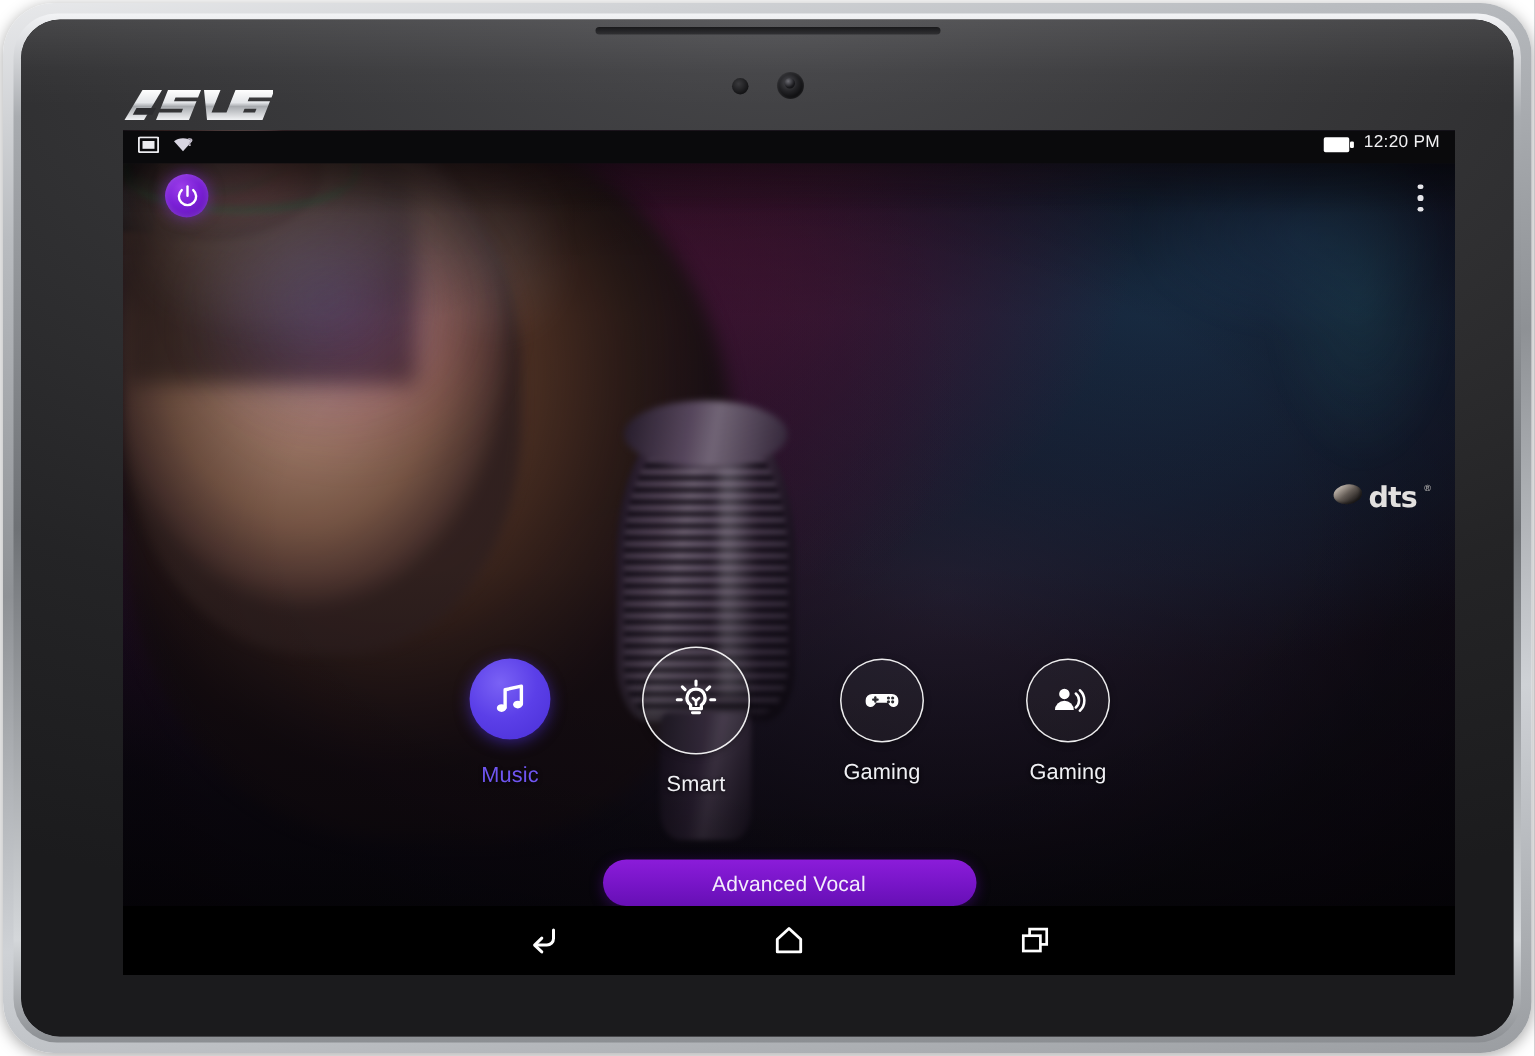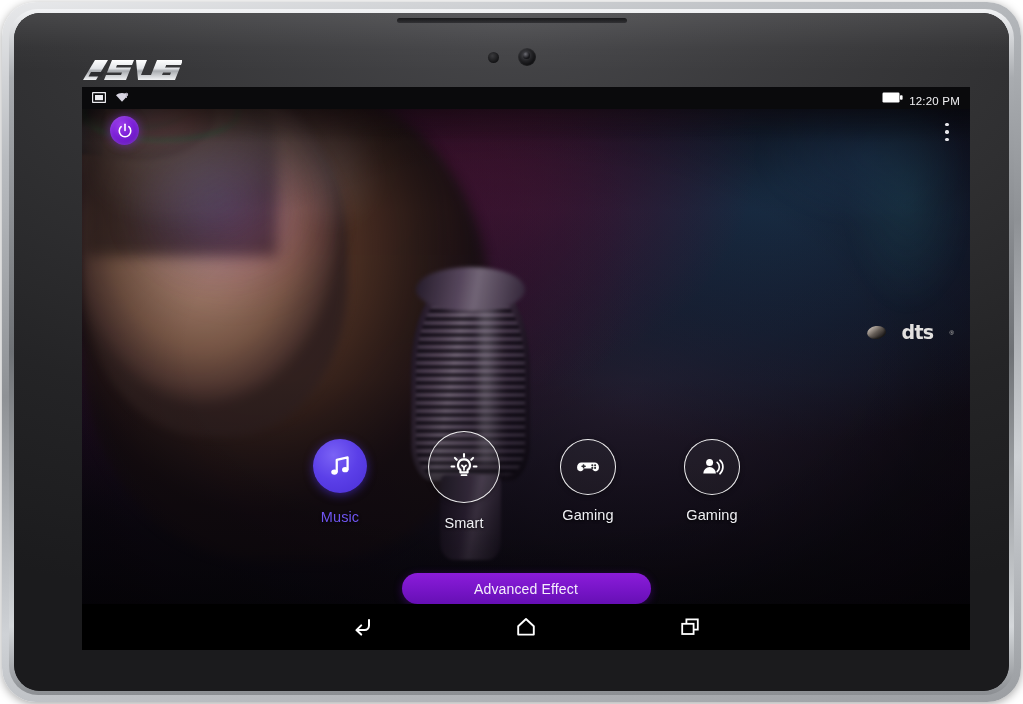--- a/index.html
+++ b/index.html
@@ -488,21 +488,21 @@
     height: 22px;
     background: #0a0a0c;
     display: flex;
     align-items: center;
     justify-content: space-between;
     padding: 0 10px;
     box-sizing: border-box;
     z-index: 40;
   }
   .sb-left { display:flex; align-items:center; gap:9px; }
-  .sb-right { display:flex; align-items:flex-end; gap:6px; }
+  .sb-right { display:flex; align-items:flex-start; gap:6px; }
   .sb-time {
     color: #f2f2f4;
     font-size: 11.5px;
     letter-spacing: .2px;
     font-family: "Liberation Sans", sans-serif;
   }
 
   
   .app-ui { position:absolute; inset:0; z-index: 30; }
 
@@ -539,22 +539,22 @@
     width: 3.4px; height: 3.4px;
     border-radius: 50%;
     background: #e6e6ea;
   }
 
   .dts-logo {
     position: absolute;
     right: 16px;
     top: 236px;
     display: flex;
-    align-items: center;
-    gap: 15px;
+    align-items: flex-start;
+    gap: 4px;
     opacity: .92;
   }
   .dts-disc {
     width: 19px; height: 13px;
     border-radius: 50%;
     background: linear-gradient(150deg, #efe9e2 0%, #b9aea3 22%, #6b625a 48%, #3c3632 70%, #1d1a18 100%);
     box-shadow: inset -1px -1px 2px rgba(0,0,0,.5);
     transform: rotate(-8deg);
   }
   .dts-word {
@@ -875,21 +875,21 @@
                   <path d="M18.2 8.4 a6 6 0 0 1 0 9.2" fill="none" stroke="#ffffff" stroke-width="1.7" stroke-linecap="round"></path>
                   <path d="M20.9 6.2 a9.2 9.2 0 0 1 0 13.6" fill="none" stroke="#ffffff" stroke-width="1.7" stroke-linecap="round"></path>
                 </svg>
               </div>
               <div class="mode-label">Gaming</div>
             </div>
 
           </div>
 
           <div class="adv-wrap">
-            <div class="adv-btn">Advanced Effect</div>
+            <div class="adv-btn">Advanced Vocal</div>
           </div>
 
         </div>
 
         <div class="navbar">
           <div class="nav-btn">
             <svg width="26" height="22" viewBox="0 0 26 22" aria-hidden="true">
               <path d="M20 4 V9.6 a4.4 4.4 0 0 1 -4.4 4.4 H8.2" fill="none" stroke="#ffffff" stroke-width="2" stroke-linecap="round" stroke-linejoin="round"></path>
               <polyline points="12.2,9.4 7.4,14.1 12.2,18.6" fill="none" stroke="#ffffff" stroke-width="2" stroke-linecap="round" stroke-linejoin="round"></polyline>
             </svg>

